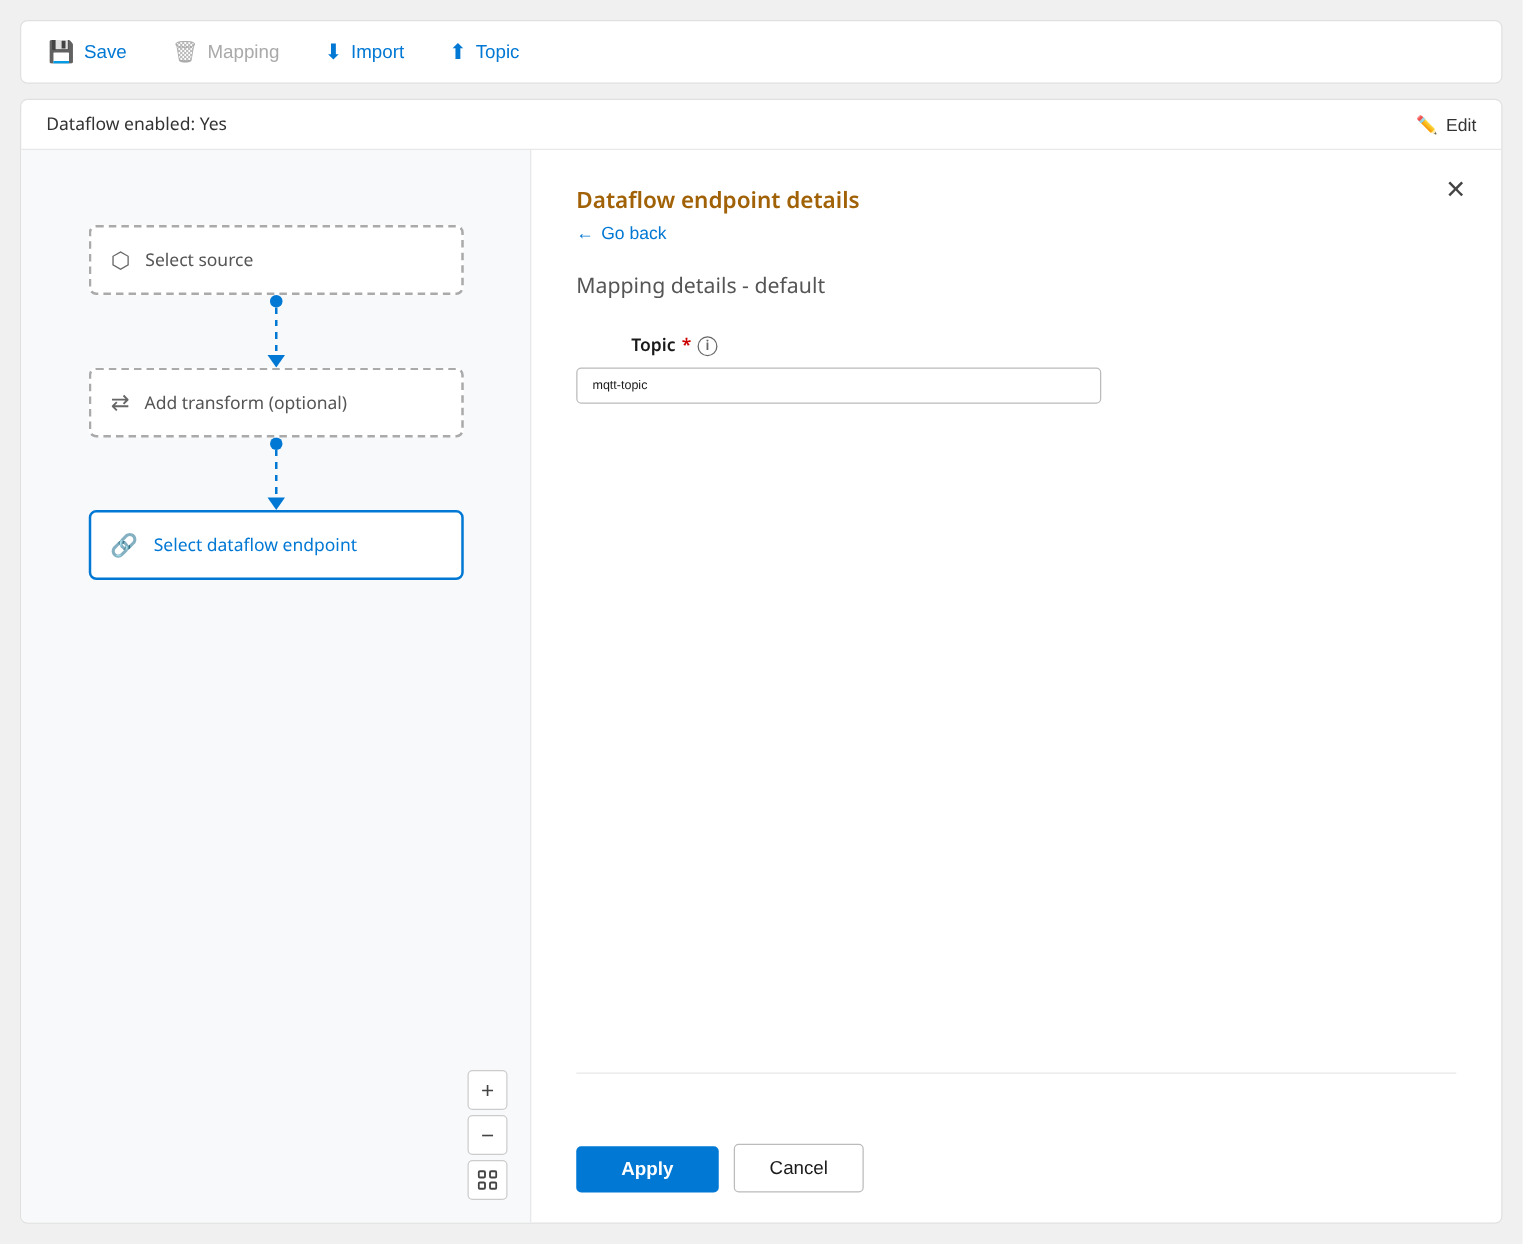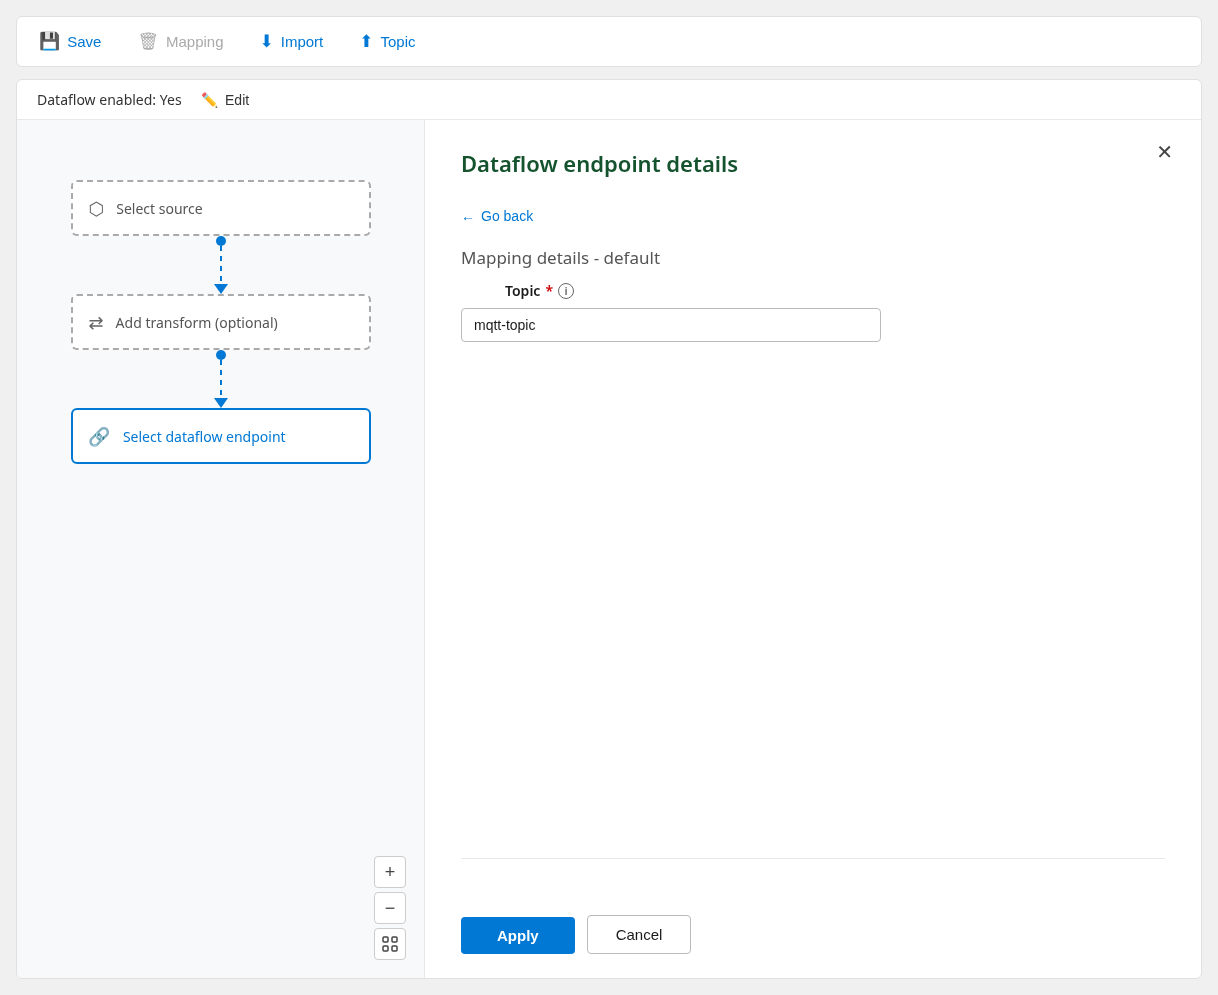--- a/index.html
+++ b/index.html
@@ -63,20 +63,21 @@
       overflow: hidden;
     }
     .dataflow-status-bar {
       padding: 10px 20px;
       border-bottom: 1px solid #e8e8e8;
       display: flex;
       align-items: center;
       gap: 20px;
       font-size: 14px;
       color: #333;
+      justify-content: space-between;
     }
     .edit-btn {
       display: flex;
       align-items: center;
       gap: 6px;
       color: #333;
       cursor: pointer;
       background: none;
       border: none;
       font-size: 14px;
@@ -194,42 +195,42 @@
       top: 22px;
       right: 28px;
       background: none;
       border: none;
       font-size: 20px;
       cursor: pointer;
       color: #444;
       line-height: 1;
     }
     .panel-title {
-      font-size: 22px;
+      font-size: 18px;
       font-weight: 600;
-      color: #14532d;
-      margin-bottom: 30px;
+      color: #a16207;
+      margin-bottom: 6px;
     }
     .go-back-btn {
       display: flex;
       align-items: center;
       gap: 6px;
       color: #0078d4;
       font-size: 14px;
       cursor: pointer;
       background: none;
       border: none;
       margin-bottom: 22px;
       padding: 0;
     }
     .mapping-title {
       font-size: 17px;
       font-weight: 600;
       color: #1a1a1a;
-      margin-bottom: 12px;
+      margin-bottom: 28px;
     }
     .mapping-title span {
       font-weight: 400;
       color: #555;
     }
     .field-label {
       font-size: 14px;
       font-weight: 600;
       color: #1a1a1a;
       margin-bottom: 8px;
@@ -252,21 +253,21 @@
       font-size: 11px;
       color: #666;
       cursor: pointer;
     }
     .topic-input {
       width: 420px;
       max-width: 100%;
       padding: 8px 12px;
       border: 1px solid #bbb;
       border-radius: 4px;
-      font-size: 14px;
+      font-size: 10px;
       color: #1a1a1a;
       outline: none;
     }
     .panel-footer {
       margin-top: auto;
       padding-top: 24px;
       border-top: 1px solid #e8e8e8;
       display: flex;
       gap: 12px;
       align-items: flex-end;

